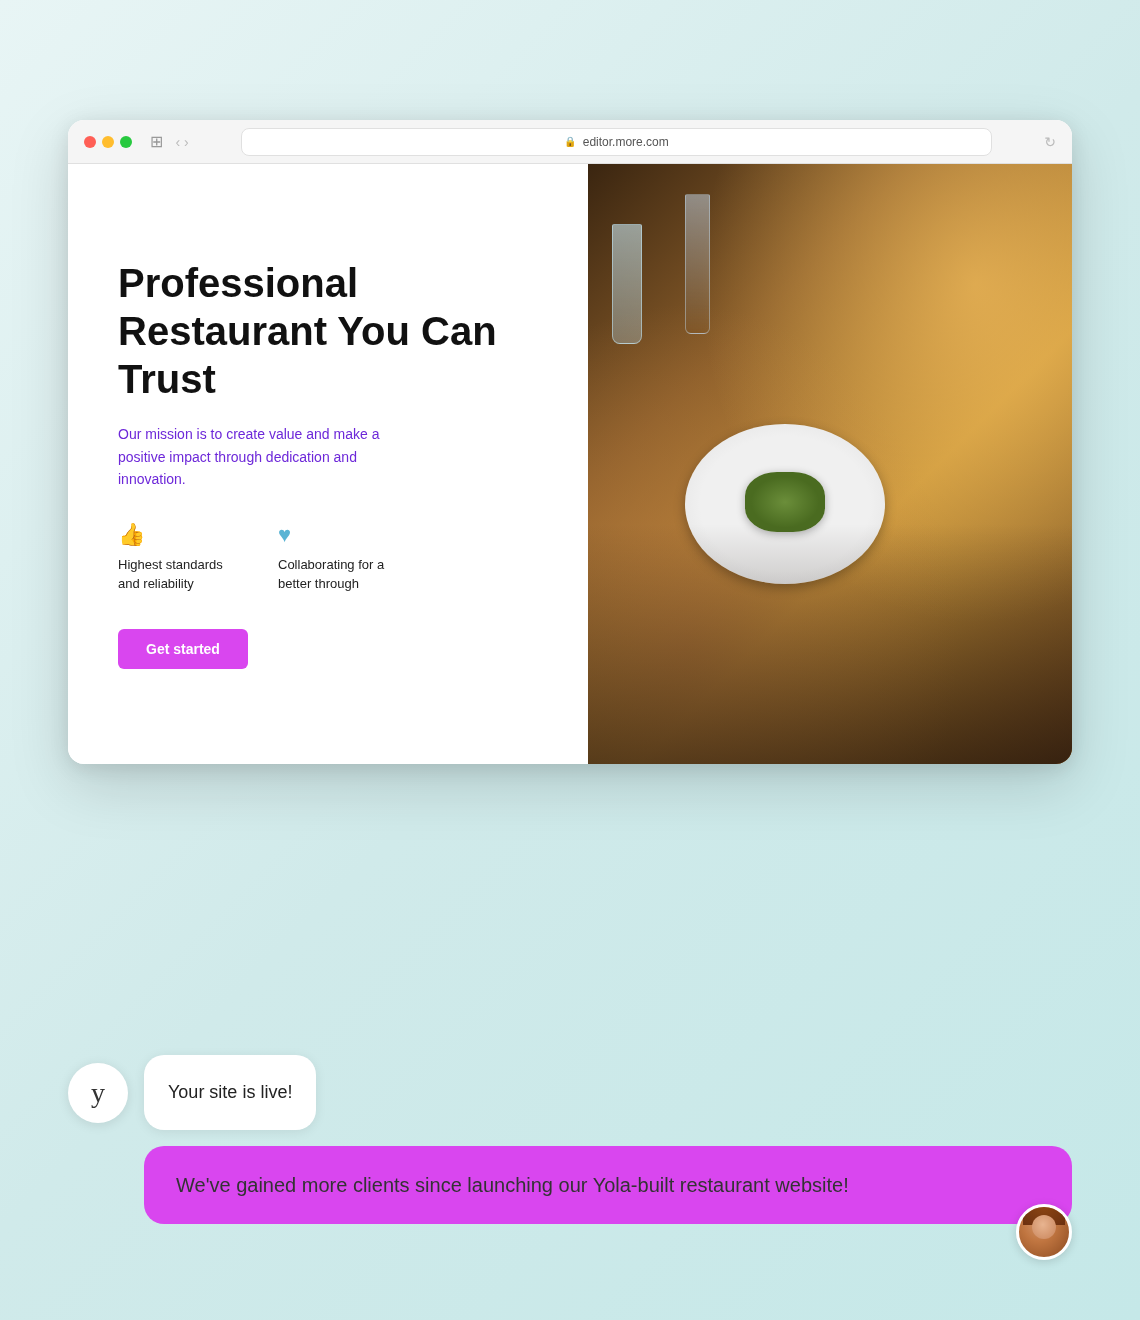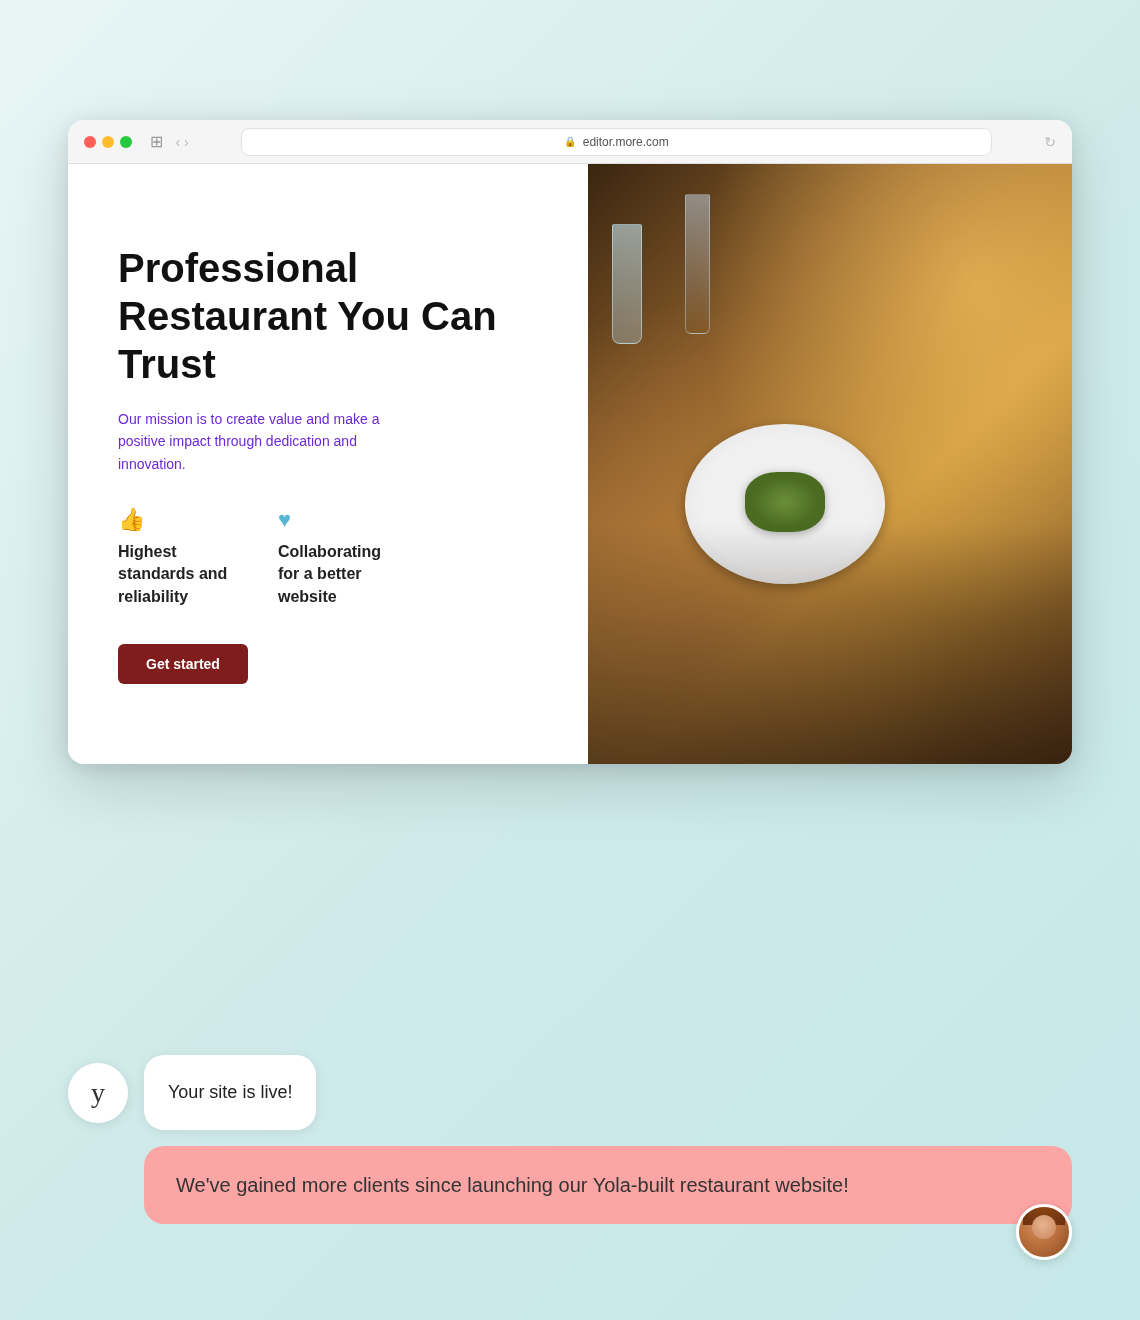--- a/index.html
+++ b/index.html
@@ -138,30 +138,30 @@
     .feature-icon {
       font-size: 22px;
       color: #5ab4d4;
     }
 
     .feature-icon.heart {
       color: #5ab4d4;
     }
 
     .feature-label {
-      font-size: 16px;
-      font-weight: 700;
+      font-size: 13px;
+      font-weight: 400;
       color: #222;
       line-height: 1.4;
       max-width: 120px;
     }
 
     .cta-button {
       display: inline-block;
-      background: #7f1d1d;
+      background: #d946ef;
       color: white;
       padding: 12px 28px;
       border-radius: 6px;
       font-size: 14px;
       font-weight: 600;
       border: none;
       cursor: pointer;
       width: fit-content;
     }
 
@@ -285,21 +285,21 @@
       background: #fff;
       border-radius: 20px;
       padding: 27px 24px;
       font-size: 18px;
       font-weight: 500;
       color: #222;
       box-shadow: 0 2px 12px rgba(0,0,0,0.08);
     }
 
     .chat-bubble-testimonial {
-      background: #fca5a5;
+      background: #d946ef;
       border-radius: 20px;
       padding: 24px 32px;
       font-size: 20px;
       font-weight: 400;
       color: #333;
       line-height: 1.5;
       flex: 1;
       margin-left: 76px;
       position: relative;
     }
@@ -372,21 +372,21 @@
       <h1 class="hero-title">Professional Restaurant You Can Trust</h1>
       <p class="hero-subtitle">Our mission is to create value and make a positive impact through dedication and innovation.</p>
 
       <div class="features-row">
         <div class="feature-item">
           <span class="feature-icon">👍</span>
           <span class="feature-label">Highest standards and reliability</span>
         </div>
         <div class="feature-item">
           <span class="feature-icon heart">♥</span>
-          <span class="feature-label">Collaborating for a better website</span>
+          <span class="feature-label">Collaborating for a better through</span>
         </div>
       </div>
 
       <button class="cta-button">Get started</button>
     </div>
 
     <div class="content-right">
       <div class="restaurant-image-sim">
         <div class="bg-warm"></div>
 

